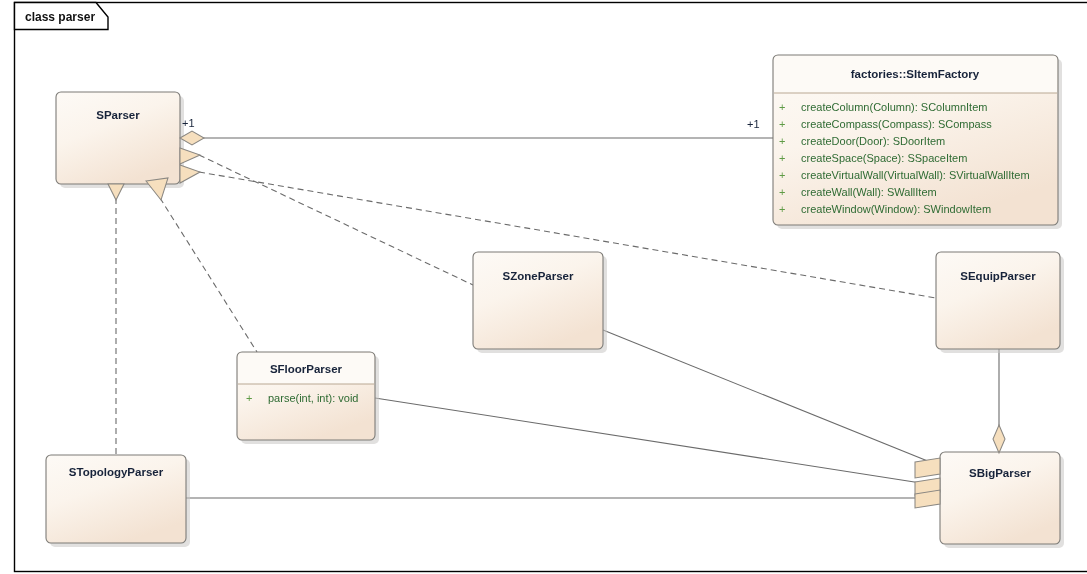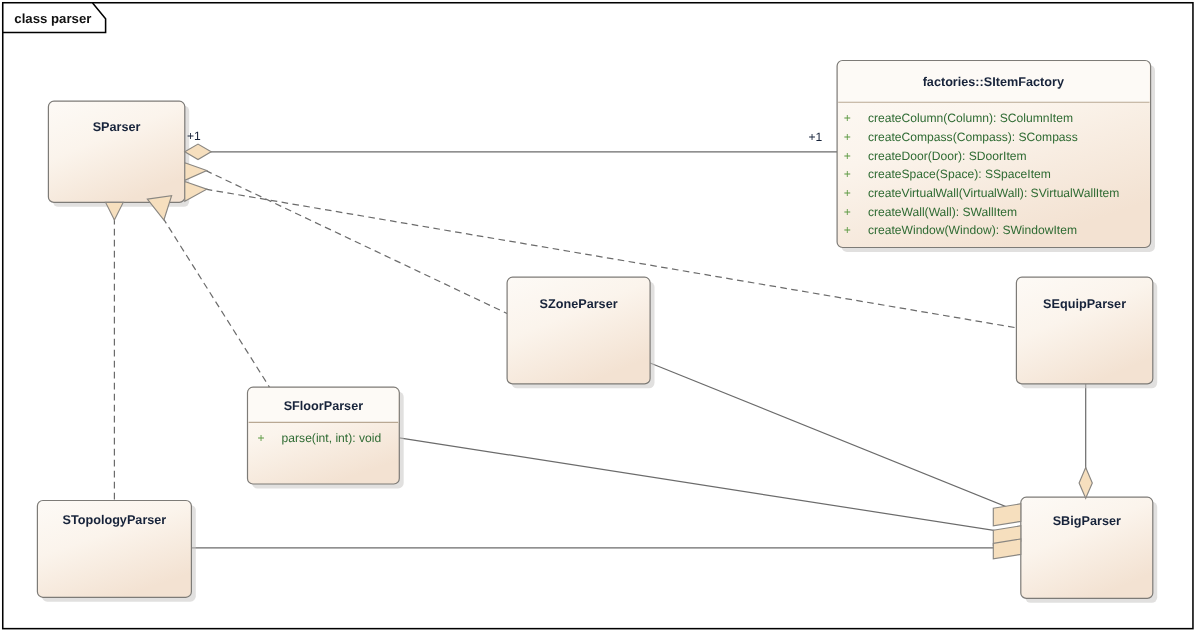--- a/index.html
+++ b/index.html
@@ -1,18 +1,18 @@
 <!DOCTYPE html>
 <html><head>
 <meta charset="utf-8">
 <style>
   html,body{margin:0;padding:0;background:#ffffff;}
   body{width:1087px;height:574px;overflow:hidden;
        font-family:"Liberation Sans",sans-serif;}
-  #stage{position:relative;width:863px;height:574px;background:#ffffff;}
+  #stage{position:relative;width:863px;height:574px;background:#ffffff;margin-left:12px;}
   svg.layer{position:absolute;left:0;top:0;width:1087px;height:574px;}
   .frame-rect{fill:none;stroke:#000000;stroke-width:1.4;}
   .frame-tab{fill:#ffffff;stroke:#000000;stroke-width:1.4;}
   .frame-label{font-family:"Liberation Sans",sans-serif;font-size:12px;
                font-weight:bold;fill:#111111;}
   .cls-box{fill:url(#boxgrad);stroke:#7d7b77;stroke-width:1.1;}
   .cls-hdr{fill:#fdfaf6;stroke:none;}
   .cls-sep{stroke:#b9a893;stroke-width:1;}
   .cls-shadow{fill:#c9c7c4;opacity:.55;}
   .cls-title{font-family:"Liberation Sans",sans-serif;font-size:11.5px;

